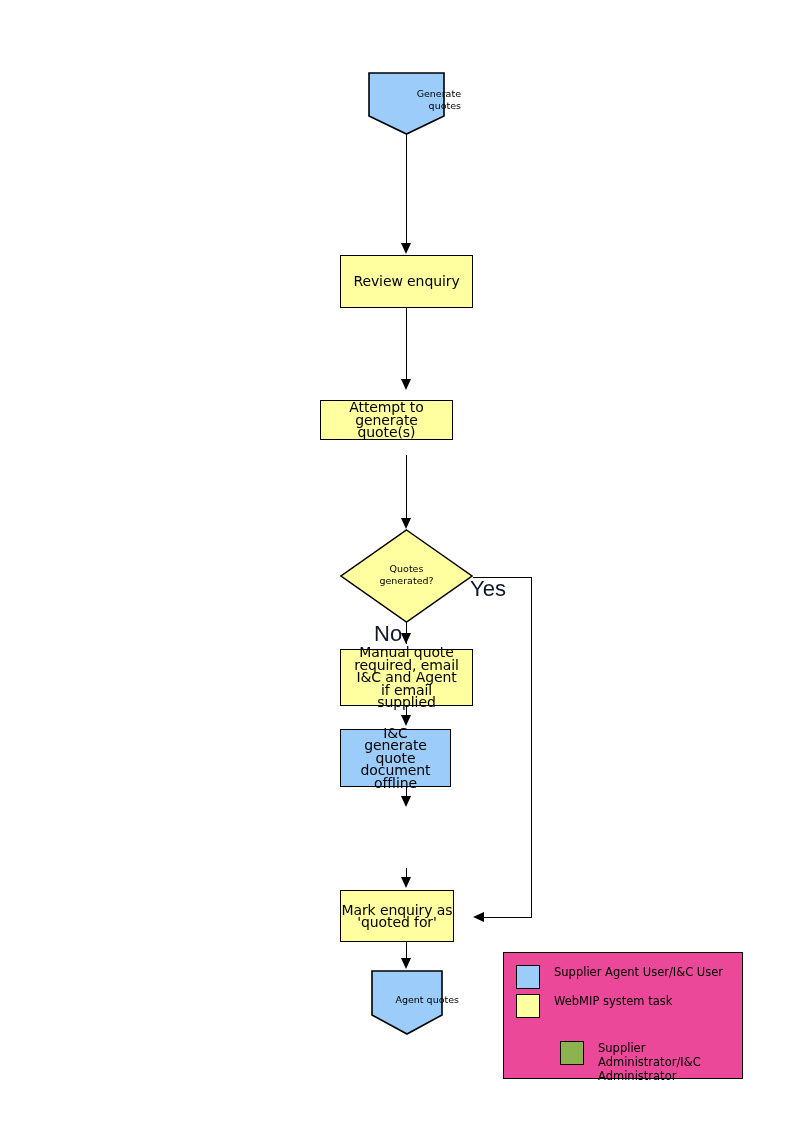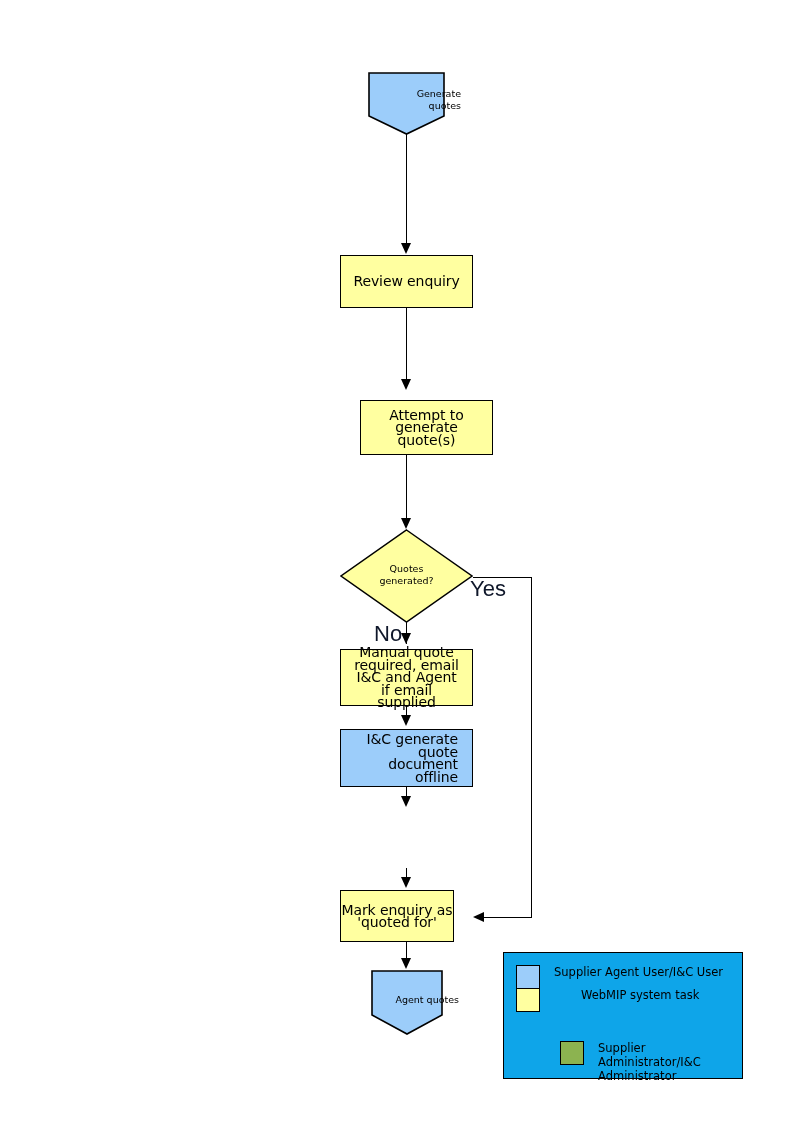--- a/index.html
+++ b/index.html
@@ -123,21 +123,21 @@
   }
 
   
   #legend {
     position: absolute;
     left: 503px;
     top: 952px;
     width: 240px;
     height: 127px;
     border: 1.4px solid #000000;
-    background: #0ea5e9;
+    background: #ec4899;
     box-sizing: border-box;
     z-index: 5;
   }
   .legend-row {
     position: absolute;
     left: 12px;
     display: flex;
     align-items: flex-start;
   }
   .legend-swatch {
@@ -196,50 +196,50 @@
   <div class="pentagon" style="left:368px; top:72px; width:77px; height:63px;">
     <svg class="shape" viewBox="0 0 77 63" preserveAspectRatio="none">
       <polygon points="1,1 76,1 76,44 38.5,62 1,44" fill="#9ccdfa" stroke="#000000" stroke-width="1.6"></polygon>
     </svg>
     <div class="label" style="top:16px;">Generate</div>
     <div class="label" style="top:28px;">quotes</div>
   </div>
 
   <div class="node rect fill-yellow" style="left:340px; top:255px; width:133px; height:53px;">Review enquiry</div>
 
-  <div class="node rect fill-yellow" style="left:360px; top:400px; width:133px; height:55px; padding:0 18px;">Attempt to generate quote(s)</div>
+  <div class="node rect fill-yellow" style="left:320px; top:400px; width:133px; height:40px; padding:0 18px;">Attempt to generate quote(s)</div>
 
   <div class="diamond" style="left:340px; top:529px; width:133px; height:94px;">
     <svg class="shape" viewBox="0 0 133 94" preserveAspectRatio="none">
       <polygon points="66.5,1 132,47 66.5,93 1,47" fill="#ffffa0" stroke="#000000" stroke-width="1.5"></polygon>
     </svg>
     <div class="label" style="top:34px;">Quotes</div>
     <div class="label" style="top:46px;">generated?</div>
   </div>
 
   <div class="node rect fill-yellow" style="left:340px; top:649px; width:133px; height:57px; padding:4px 10px;">Manual quote required, email I&amp;C and Agent if email supplied</div>
 
-  <div class="node rect fill-blue" style="left:340px; top:729px; width:133px; height:58px; padding:0 14px;text-align:right;">I&amp;C generate quote document offline</div>
+  <div class="node rect fill-blue" style="left:340px; top:729px; width:111px; height:58px; padding:0 14px;">I&amp;C generate quote document offline</div>
 
 
   <div class="node rect fill-yellow" style="left:340px; top:890px; width:114px; height:52px;">Mark enquiry as 'quoted for'</div>
 
   <div class="pentagon" style="left:371px; top:970px; width:72px; height:65px;">
     <svg class="shape" viewBox="0 0 72 65" preserveAspectRatio="none">
       <polygon points="1,1 71,1 71,45 36,64 1,45" fill="#9ccdfa" stroke="#000000" stroke-width="1.6"></polygon>
     </svg>
     <div class="label" style="top:24px;">Agent quotes</div>
   </div>
 
   <div id="legend">
     <div class="legend-row" style="top:12px;">
       <div class="legend-swatch" style="background:#9ccdfa;"></div>
       <div class="legend-text">Supplier Agent User/I&amp;C User</div>
     </div>
-    <div class="legend-row" style="top:35px;gap:27px;">
+    <div class="legend-row" style="top:41px;">
       <div class="legend-swatch" style="background:#ffffa0;"></div>
       <div class="legend-text">WebMIP system task</div>
     </div>
     <div class="legend-row" style="top:88px;margin-left:44px;">
       <div class="legend-swatch" style="background:#8cb350;"></div>
       <div class="legend-text">Supplier Administrator/I&amp;C Administrator</div>
     </div>
   </div>
 
 </div>

